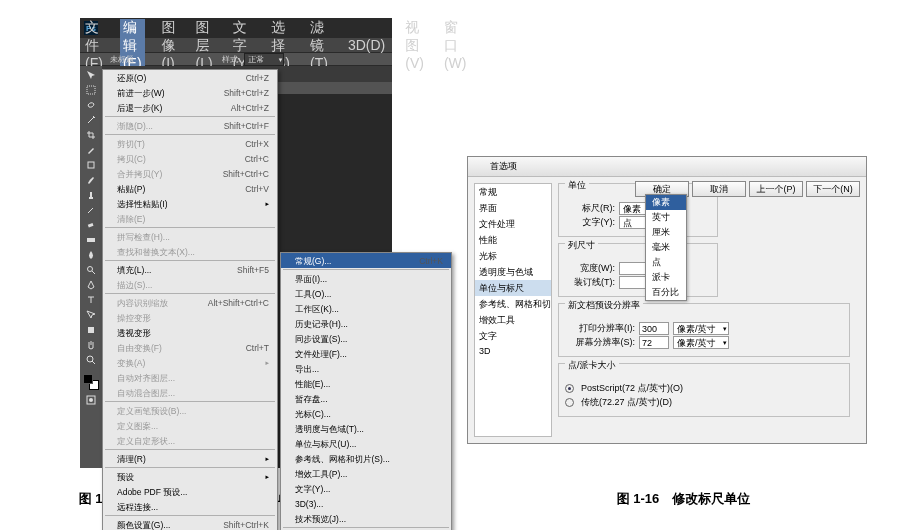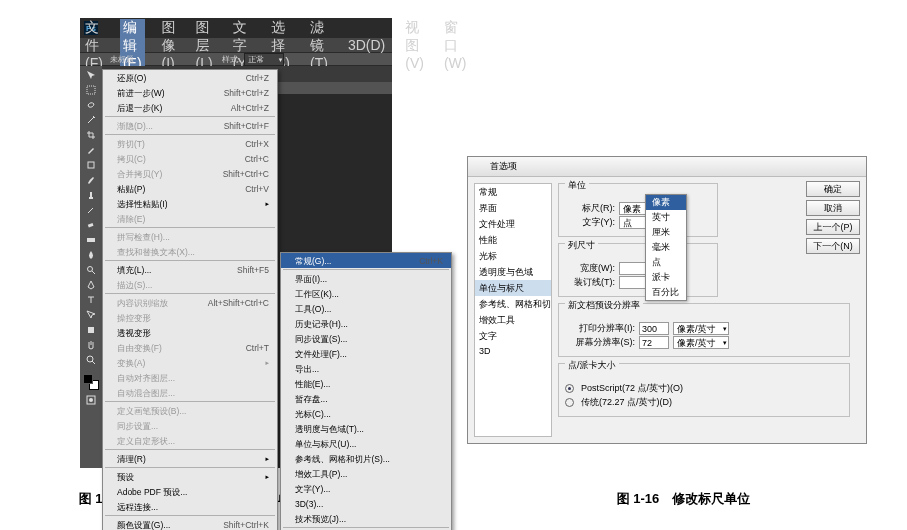--- a/index.html
+++ b/index.html
@@ -184,21 +184,21 @@
     background:#fff;
     border:1px solid #888;
     box-shadow:1px 1px 3px rgba(0,0,0,.3);
     z-index:10;
   }
   .dd-open div{ padding:1px 6px; white-space:nowrap;}
   .dd-open div.sel{ background:#2f5f9e; color:#fff;}
   .pref-btns{
     position:absolute;
     top:4px; right:6px;
-    display:flex; flex-direction:column; gap:3px;
+    display:flex; flex-direction:row; gap:3px;
   }
   .pref-btn{
     border:1px solid #888;
     background:linear-gradient(#fdfdfd,#e4e4e4);
     width:54px; height:16px;
     font-size:9px;
     display:flex; align-items:center; justify-content:center;
   }
   .radio{ width:9px; height:9px; border:1px solid #666; border-radius:50%; display:inline-block; margin-right:3px; position:relative; vertical-align:middle;}
   .radio.on::after{content:""; position:absolute; inset:2px; background:#335; border-radius:50%;}
@@ -463,21 +463,21 @@
           <span>自动对齐图层...</span>
         </div>
         <div class="dd-item disabled">
           <span>自动混合图层...</span>
         </div>
         <div class="dd-sep"></div>
         <div class="dd-item disabled">
           <span>定义画笔预设(B)...</span>
         </div>
         <div class="dd-item disabled">
-          <span>同步设置...</span>
+          <span>定义图案...</span>
         </div>
         <div class="dd-item disabled">
           <span>定义自定形状...</span>
         </div>
         <div class="dd-sep"></div>
         <div class="dd-item sub">
           <span>清理(R)</span>
         </div>
         <div class="dd-sep"></div>
         <div class="dd-item sub">
@@ -502,24 +502,24 @@
     <div class="dd-menu dd-sub" id="pref-submenu">
         <div class="dd-item hl">
           <span>常规(G)...</span>
           <span class="sc">Ctrl+K</span>
         </div>
         <div class="dd-sep"></div>
         <div class="dd-item">
           <span>界面(I)...</span>
         </div>
         <div class="dd-item">
+          <span>工具(O)...</span>
+        </div>
+        <div class="dd-item">
           <span>工作区(K)...</span>
-        </div>
-        <div class="dd-item">
-          <span>工具(O)...</span>
         </div>
         <div class="dd-item">
           <span>历史记录(H)...</span>
         </div>
         <div class="dd-item">
           <span>同步设置(S)...</span>
         </div>
         <div class="dd-item">
           <span>文件处理(F)...</span>
         </div>

